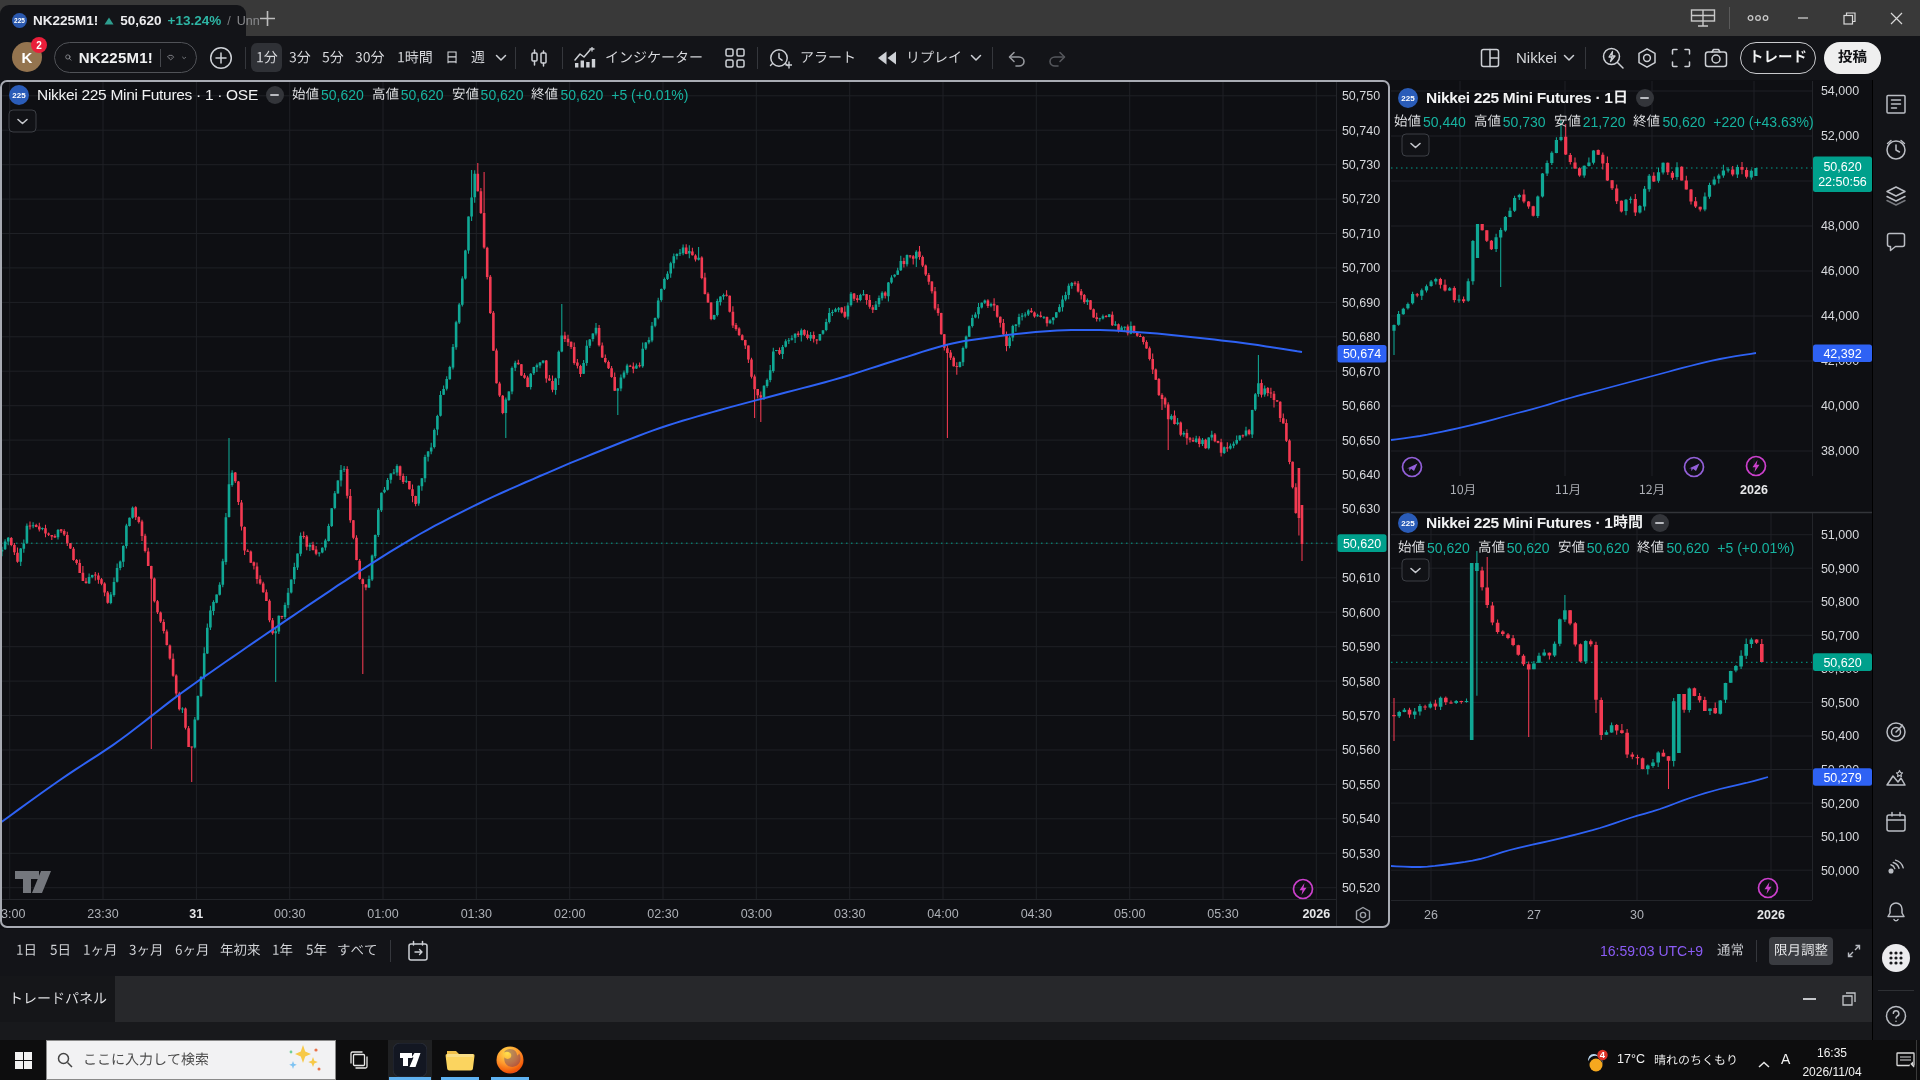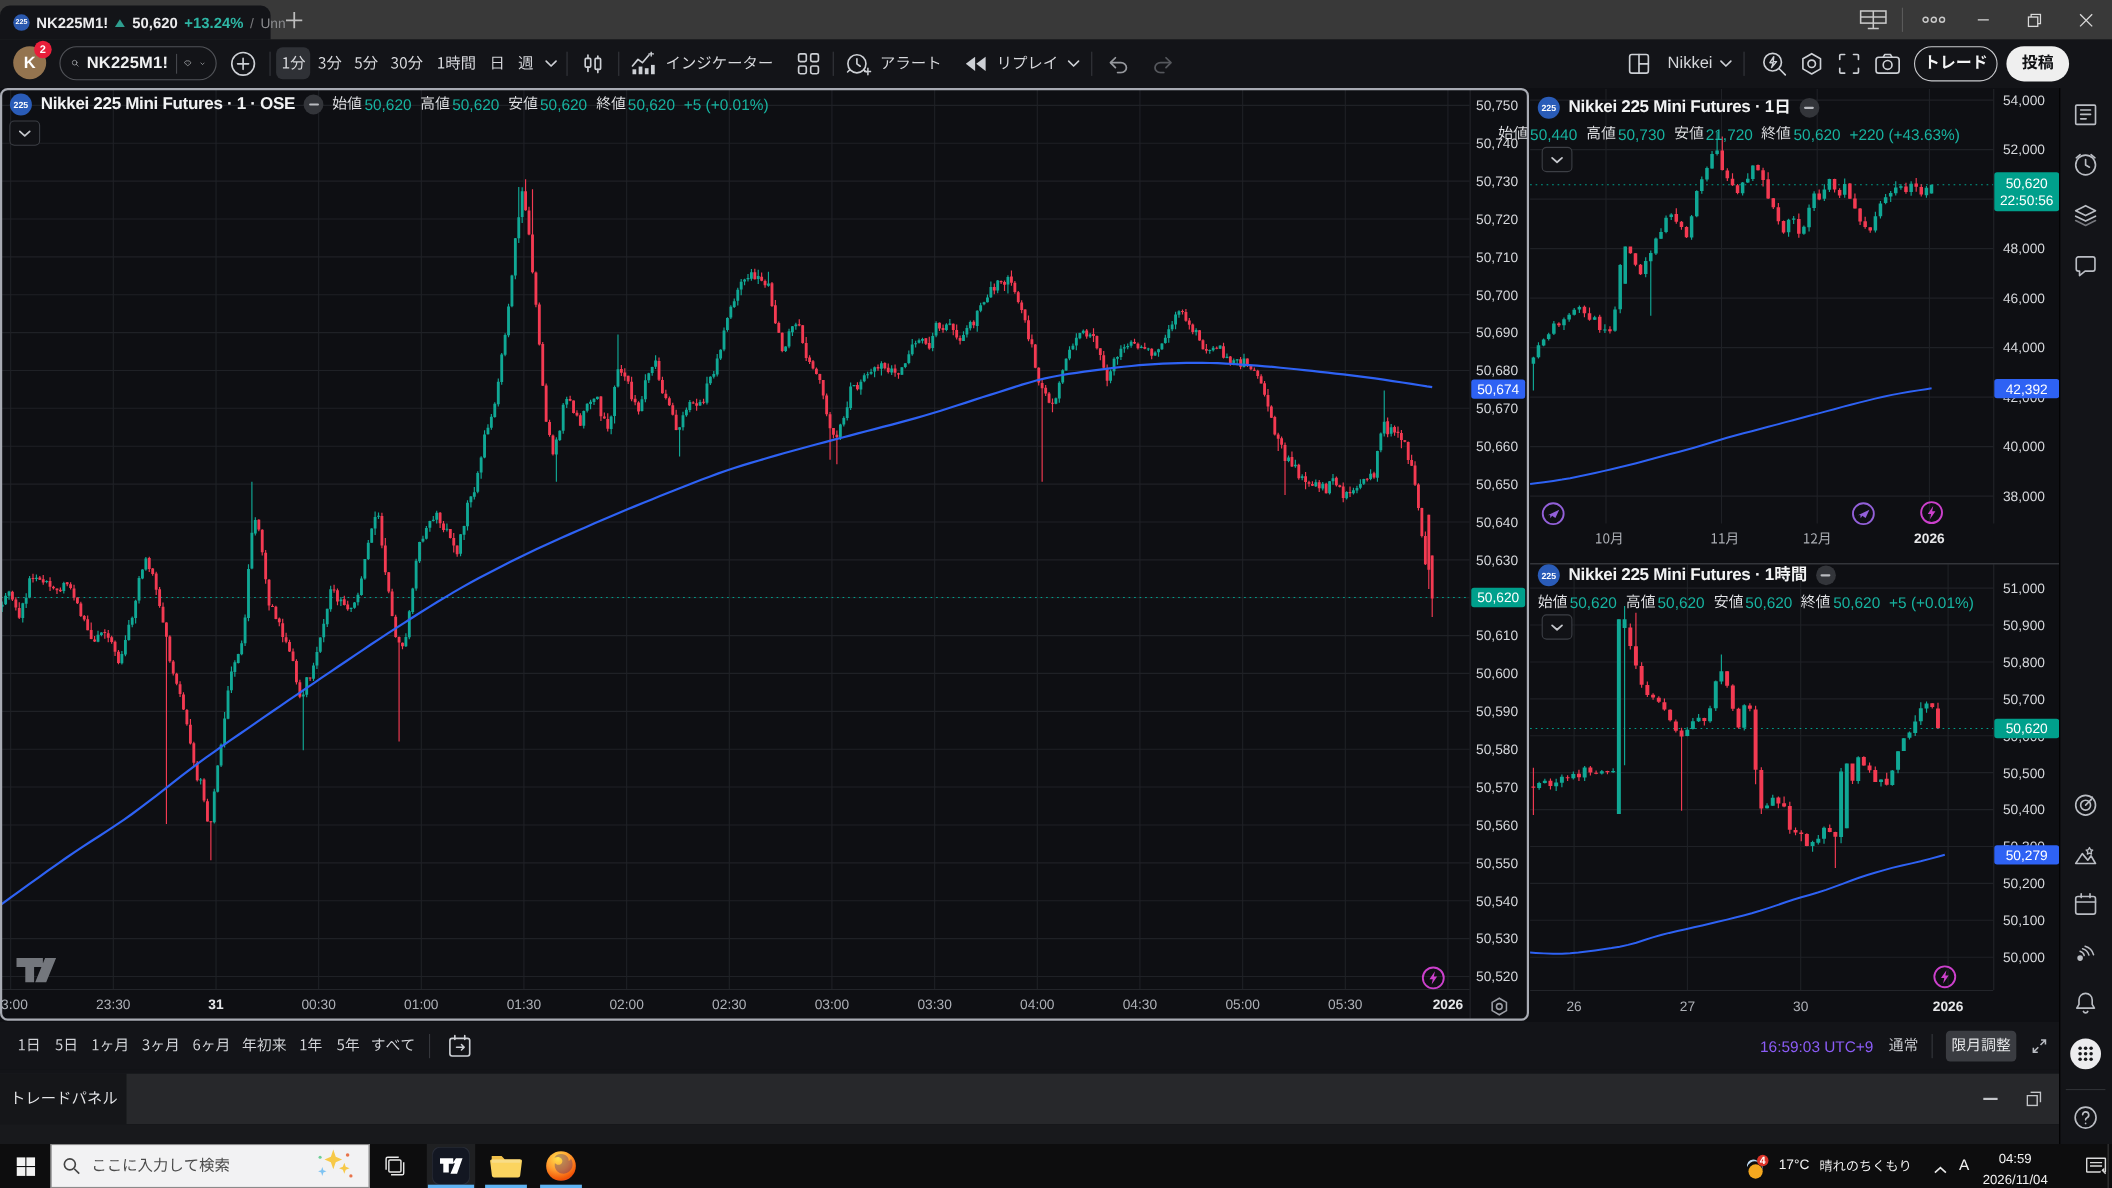--- a/index.html
+++ b/index.html
@@ -401,21 +401,21 @@
       </g>
       <rect x="9" y="110" width="27" height="22" rx="4" fill="#111216" stroke="#3c3f45" stroke-width="1"></rect>
       <path d="M18 119.5l4.5 4 4.5-4" stroke="#c6c8cd" stroke-width="1.6" fill="none" stroke-linecap="round" stroke-linejoin="round"></path>
       <rect x="1402" y="134" width="27" height="22" rx="4" fill="#111216" stroke="#3c3f45" stroke-width="1"></rect>
       <path d="M1411 143.5l4.5 4 4.5-4" stroke="#c6c8cd" stroke-width="1.6" fill="none" stroke-linecap="round" stroke-linejoin="round"></path>
       <rect x="1402" y="559" width="27" height="22" rx="4" fill="#111216" stroke="#3c3f45" stroke-width="1"></rect>
       <path d="M1411 568.5l4.5 4 4.5-4" stroke="#c6c8cd" stroke-width="1.6" fill="none" stroke-linecap="round" stroke-linejoin="round"></path>
     </svg>
     <div class="abs row" style="left:9px;top:85px;gap:8px">
       <div style="width:20px;height:20px;border-radius:50%;background:#2a5cb8;color:#fff;font-size:8px;font-weight:bold;display:flex;align-items:center;justify-content:center;flex:none">225</div>
-      <span class="" style="color:#f1f2f3;font-size:15.5px;font-weight:bold;letter-spacing:-0.3px">Nikkei 225 Mini Futures · 1 · OSE</span>
+      <span class="" style="color:#f1f2f3;font-size:15.5px;font-weight:normal;letter-spacing:-0.3px">Nikkei 225 Mini Futures · 1 · OSE</span>
       <div style="width:18px;height:18px;border-radius:9px;background:#33353a;display:flex;align-items:center;justify-content:center;flex:none">
         <div style="width:9px;height:2.5px;background:#b9bbc0;border-radius:1.5px"></div>
       </div>
       <div class="row" style="gap:0;font-size:14px">
         <svg width="27" height="20" viewBox="0 -13.77 27 20" style="overflow:visible;display:block;position:relative;top:0px">
           <path d="M6.6 -4.4V1.1H7.6V0.5H11.4V1H12.4V-4.4ZM7.6 -0.4V-3.5H11.4V-0.4ZM8.3 -11.4C8 -10 7.3 -8 6.8 -6.7L5.7 -6.7L5.8 -5.7L11.9 -6.1C12 -5.8 12.2 -5.4 12.3 -5.1L13.2 -5.6C12.8 -6.6 11.9 -8.1 11 -9.2L10.2 -8.8C10.6 -8.3 11 -7.6 11.4 -7L7.8 -6.8C8.3 -8 9 -9.7 9.4 -11.1ZM2.6 -11.4C2.5 -10.5 2.3 -9.5 2.1 -8.5H0.6V-7.6H1.9C1.5 -5.9 1.1 -4.3 0.7 -3.1L1.6 -2.6L1.7 -3.2C2.2 -2.9 2.7 -2.6 3.1 -2.3C2.5 -1.1 1.7 -0.2 0.7 0.3C0.9 0.5 1.2 0.9 1.3 1.1C2.4 0.5 3.2 -0.4 3.9 -1.6C4.5 -1.1 5 -0.7 5.3 -0.3L5.9 -1.1C5.6 -1.5 5 -2 4.4 -2.5C5 -4 5.4 -6 5.6 -8.5L5 -8.6L4.8 -8.5H3C3.2 -9.5 3.4 -10.4 3.6 -11.2ZM2.8 -7.6H4.6C4.4 -5.8 4.1 -4.3 3.6 -3.1C3 -3.5 2.5 -3.8 2 -4.1C2.2 -5.2 2.5 -6.4 2.8 -7.6Z M21.2 -5.3H24.6V-4.2H21.2ZM21.2 -3.5H24.6V-2.3H21.2ZM21.2 -7.1H24.6V-6H21.2ZM20.2 -7.9V-1.6H25.6V-7.9H22.7L22.9 -9.1H26.4V-10H23L23.1 -11.3L22.1 -11.3L22 -10H18.2V-9.1H21.9L21.7 -7.9ZM18.1 -7.2V1.1H19V0.4H26.5V-0.5H19V-7.2ZM17.1 -11.3C16.3 -9.2 15.1 -7.2 13.7 -5.9C13.9 -5.7 14.2 -5.1 14.3 -4.9C14.8 -5.4 15.2 -6 15.7 -6.6V1.1H16.6V-8.1C17.2 -9 17.6 -10 18 -11Z" fill="#e2e3e6"></path>
         </svg>
         <span class="" style="color:#17b3a0;font-size:14px;margin:0 8px 0 2px">50,620</span>
         <svg width="27" height="20" viewBox="0 -13.77 27 20" style="overflow:visible;display:block;position:relative;top:0px">
           <path d="M4.1 -7.7H9.4V-6.4H4.1ZM3.1 -8.4V-5.6H10.4V-8.4ZM6.2 -11.4V-10.1H0.9V-9.2H12.6V-10.1H7.2V-11.4ZM1.5 -4.8V1.1H2.5V-3.9H11.1V-0.1C11.1 0 11 0.1 10.8 0.1C10.6 0.1 9.8 0.1 8.9 0.1C9.1 0.4 9.2 0.8 9.3 1.1C10.4 1.1 11.1 1.1 11.6 0.9C12 0.7 12.1 0.4 12.1 -0.1V-4.8ZM5.1 -2.3H8.4V-0.9H5.1ZM4.2 -3V0.5H5.1V-0.2H9.3V-3Z M21.2 -5.3H24.6V-4.2H21.2ZM21.2 -3.5H24.6V-2.3H21.2ZM21.2 -7.1H24.6V-6H21.2ZM20.2 -7.9V-1.6H25.6V-7.9H22.7L22.9 -9.1H26.4V-10H23L23.1 -11.3L22.1 -11.3L22 -10H18.2V-9.1H21.9L21.7 -7.9ZM18.1 -7.2V1.1H19V0.4H26.5V-0.5H19V-7.2ZM17.1 -11.3C16.3 -9.2 15.1 -7.2 13.7 -5.9C13.9 -5.7 14.2 -5.1 14.3 -4.9C14.8 -5.4 15.2 -6 15.7 -6.6V1.1H16.6V-8.1C17.2 -9 17.6 -10 18 -11Z" fill="#e2e3e6"></path>
@@ -437,21 +437,21 @@
       <div class="row" style="gap:0">
         <span class="" style="color:#f1f2f3;font-size:15.5px;font-weight:bold;letter-spacing:-0.3px">Nikkei 225 Mini Futures · 1</span>
         <svg width="15" height="22" viewBox="0 -15.30 15 22" style="overflow:visible;display:block;position:relative;top:0px">
           <path d="M4.2 -5H10.8V-1.6H4.2ZM4.2 -6.8V-10H10.8V-6.8ZM2.3 -11.8V1.2H4.2V0.2H10.8V1.1H12.8V-11.8Z" fill="#f1f2f3"></path>
         </svg>
       </div>
       <div style="width:18px;height:18px;border-radius:9px;background:#33353a;display:flex;align-items:center;justify-content:center;flex:none">
         <div style="width:9px;height:2.5px;background:#b9bbc0;border-radius:1.5px"></div>
       </div>
     </div>
-    <div class="abs" style="left:1362px;top:112px">
+    <div class="abs" style="left:1394px;top:112px">
       <div class="row" style="gap:0;font-size:14px">
         <svg width="27" height="20" viewBox="0 -13.77 27 20" style="overflow:visible;display:block;position:relative;top:0px">
           <path d="M6.6 -4.4V1.1H7.6V0.5H11.4V1H12.4V-4.4ZM7.6 -0.4V-3.5H11.4V-0.4ZM8.3 -11.4C8 -10 7.3 -8 6.8 -6.7L5.7 -6.7L5.8 -5.7L11.9 -6.1C12 -5.8 12.2 -5.4 12.3 -5.1L13.2 -5.6C12.8 -6.6 11.9 -8.1 11 -9.2L10.2 -8.8C10.6 -8.3 11 -7.6 11.4 -7L7.8 -6.8C8.3 -8 9 -9.7 9.4 -11.1ZM2.6 -11.4C2.5 -10.5 2.3 -9.5 2.1 -8.5H0.6V-7.6H1.9C1.5 -5.9 1.1 -4.3 0.7 -3.1L1.6 -2.6L1.7 -3.2C2.2 -2.9 2.7 -2.6 3.1 -2.3C2.5 -1.1 1.7 -0.2 0.7 0.3C0.9 0.5 1.2 0.9 1.3 1.1C2.4 0.5 3.2 -0.4 3.9 -1.6C4.5 -1.1 5 -0.7 5.3 -0.3L5.9 -1.1C5.6 -1.5 5 -2 4.4 -2.5C5 -4 5.4 -6 5.6 -8.5L5 -8.6L4.8 -8.5H3C3.2 -9.5 3.4 -10.4 3.6 -11.2ZM2.8 -7.6H4.6C4.4 -5.8 4.1 -4.3 3.6 -3.1C3 -3.5 2.5 -3.8 2 -4.1C2.2 -5.2 2.5 -6.4 2.8 -7.6Z M21.2 -5.3H24.6V-4.2H21.2ZM21.2 -3.5H24.6V-2.3H21.2ZM21.2 -7.1H24.6V-6H21.2ZM20.2 -7.9V-1.6H25.6V-7.9H22.7L22.9 -9.1H26.4V-10H23L23.1 -11.3L22.1 -11.3L22 -10H18.2V-9.1H21.9L21.7 -7.9ZM18.1 -7.2V1.1H19V0.4H26.5V-0.5H19V-7.2ZM17.1 -11.3C16.3 -9.2 15.1 -7.2 13.7 -5.9C13.9 -5.7 14.2 -5.1 14.3 -4.9C14.8 -5.4 15.2 -6 15.7 -6.6V1.1H16.6V-8.1C17.2 -9 17.6 -10 18 -11Z" fill="#e2e3e6"></path>
         </svg>
         <span class="" style="color:#17b3a0;font-size:14px;margin:0 8px 0 2px">50,440</span>
         <svg width="27" height="20" viewBox="0 -13.77 27 20" style="overflow:visible;display:block;position:relative;top:0px">
           <path d="M4.1 -7.7H9.4V-6.4H4.1ZM3.1 -8.4V-5.6H10.4V-8.4ZM6.2 -11.4V-10.1H0.9V-9.2H12.6V-10.1H7.2V-11.4ZM1.5 -4.8V1.1H2.5V-3.9H11.1V-0.1C11.1 0 11 0.1 10.8 0.1C10.6 0.1 9.8 0.1 8.9 0.1C9.1 0.4 9.2 0.8 9.3 1.1C10.4 1.1 11.1 1.1 11.6 0.9C12 0.7 12.1 0.4 12.1 -0.1V-4.8ZM5.1 -2.3H8.4V-0.9H5.1ZM4.2 -3V0.5H5.1V-0.2H9.3V-3Z M21.2 -5.3H24.6V-4.2H21.2ZM21.2 -3.5H24.6V-2.3H21.2ZM21.2 -7.1H24.6V-6H21.2ZM20.2 -7.9V-1.6H25.6V-7.9H22.7L22.9 -9.1H26.4V-10H23L23.1 -11.3L22.1 -11.3L22 -10H18.2V-9.1H21.9L21.7 -7.9ZM18.1 -7.2V1.1H19V0.4H26.5V-0.5H19V-7.2ZM17.1 -11.3C16.3 -9.2 15.1 -7.2 13.7 -5.9C13.9 -5.7 14.2 -5.1 14.3 -4.9C14.8 -5.4 15.2 -6 15.7 -6.6V1.1H16.6V-8.1C17.2 -9 17.6 -10 18 -11Z" fill="#e2e3e6"></path>
         </svg>
         <span class="" style="color:#17b3a0;font-size:14px;margin:0 8px 0 2px">50,730</span>
         <svg width="27" height="20" viewBox="0 -13.77 27 20" style="overflow:visible;display:block;position:relative;top:0px">
@@ -779,21 +779,21 @@
     <div class="abs" style="left:1654px;top:1052px">
       <svg width="84" height="17" viewBox="0 -12.24 84 17" style="overflow:visible;display:block;position:relative;top:0px">
         <path d="M3.2 -5V-2.2H1.7V-5ZM3.2 -5.8H1.7V-8.4H3.2ZM0.9 -9.3V-0.4H1.7V-1.4H3.9V-9.3ZM7.6 -10.1V-9.1H4.8V-8.4H7.6V-7.7H5.1V-7H7.6V-6.2H4.5V-5.5H11.5V-6.2H8.5V-7H11.1V-7.7H8.5V-8.4H11.3V-9.1H8.5V-10.1ZM9.9 -4.1V-3.2H6.2V-4.1ZM5.4 -4.8V0.9H6.2V-1H9.9V0C9.9 0.2 9.9 0.2 9.7 0.2C9.6 0.2 9.1 0.2 8.5 0.2C8.6 0.4 8.7 0.7 8.8 0.9C9.5 0.9 10 0.9 10.4 0.8C10.7 0.7 10.8 0.5 10.8 0V-4.8ZM6.2 -2.5H9.9V-1.6H6.2Z M15.5 -8.6 15.5 -7.5C14.8 -7.4 14.1 -7.3 13.7 -7.3C13.4 -7.3 13.2 -7.3 12.9 -7.3L13 -6.3L15.4 -6.6L15.3 -5.4C14.7 -4.5 13.3 -2.6 12.6 -1.8L13.3 -1C13.8 -1.8 14.6 -2.9 15.2 -3.8L15.2 -3.3C15.2 -2 15.2 -1.4 15.2 -0.3C15.2 -0.1 15.2 0.2 15.1 0.5H16.2C16.2 0.2 16.1 -0.1 16.1 -0.3C16.1 -1.3 16.1 -2.1 16.1 -3.2C16.1 -3.6 16.1 -4.1 16.1 -4.6C17.2 -5.8 18.7 -6.9 19.6 -6.9C20.2 -6.9 20.6 -6.6 20.6 -5.9C20.6 -4.7 20.1 -2.8 20.1 -1.4C20.1 -0.4 20.7 0.1 21.5 0.1C22.3 0.1 23.1 -0.3 23.7 -0.9L23.5 -1.9C22.9 -1.3 22.3 -0.9 21.7 -0.9C21.3 -0.9 21.1 -1.3 21.1 -1.7C21.1 -2.9 21.5 -5 21.5 -6.2C21.5 -7.1 21 -7.8 19.9 -7.8C18.7 -7.8 17.1 -6.6 16.2 -5.7L16.2 -6.4C16.4 -6.7 16.6 -7.1 16.8 -7.3L16.4 -7.7L16.4 -7.7C16.4 -8.5 16.5 -9.2 16.6 -9.5L15.5 -9.5C15.5 -9.2 15.5 -8.9 15.5 -8.6Z M29.7 -7.7C29.6 -6.6 29.3 -5.5 29 -4.5C28.4 -2.4 27.8 -1.6 27.2 -1.6C26.7 -1.6 26 -2.3 26 -3.8C26 -5.4 27.4 -7.4 29.7 -7.7ZM30.7 -7.7C32.7 -7.5 33.9 -6 33.9 -4.2C33.9 -2.2 32.4 -1 30.9 -0.7C30.6 -0.6 30.2 -0.6 29.8 -0.5L30.4 0.4C33.2 0 34.9 -1.7 34.9 -4.2C34.9 -6.6 33.1 -8.6 30.3 -8.6C27.4 -8.6 25.1 -6.3 25.1 -3.7C25.1 -1.8 26.1 -0.5 27.2 -0.5C28.3 -0.5 29.3 -1.8 30 -4.3C30.3 -5.4 30.6 -6.6 30.7 -7.7Z M37.3 -7.9 37.4 -6.9C38.1 -6.9 38.8 -6.8 39.6 -6.8H39.6C39.3 -5.5 38.9 -3.7 38.3 -2.5L39.2 -2.2C39.3 -2.4 39.4 -2.6 39.5 -2.8C40.3 -3.7 41.6 -4.2 43.1 -4.2C44.5 -4.2 45.2 -3.5 45.2 -2.6C45.2 -0.7 42.5 -0.2 39.7 -0.6L40 0.4C43.6 0.8 46.2 -0.2 46.2 -2.7C46.2 -4.1 45.1 -5 43.2 -5C41.9 -5 40.8 -4.7 39.8 -4C40.1 -4.7 40.3 -5.8 40.5 -6.8C42.1 -6.9 44 -7.1 45.4 -7.3L45.4 -8.3C43.9 -7.9 42.2 -7.8 40.7 -7.7L40.9 -8.4C40.9 -8.7 41 -9.1 41.1 -9.4L40 -9.5C40 -9.1 40 -8.8 40 -8.5L39.8 -7.7H39.6C38.9 -7.7 38 -7.8 37.3 -7.9Z M56.4 -8.9 55.6 -9.6C55.4 -9.4 55.1 -9.1 54.9 -8.8C54.1 -8 52.2 -6.6 51.3 -5.8C50.3 -4.9 50.1 -4.4 51.3 -3.4C52.4 -2.5 54.2 -1 55 -0.1C55.3 0.2 55.6 0.5 55.9 0.8L56.7 -0C55.4 -1.3 53.3 -3 52.2 -3.9C51.5 -4.5 51.5 -4.7 52.2 -5.3C53.1 -6.1 54.8 -7.5 55.6 -8.2C55.8 -8.3 56.2 -8.7 56.4 -8.9Z M61.2 -4.9 61.1 -3.9C61.9 -3.7 62.7 -3.6 63.6 -3.5C63.6 -2.9 63.5 -2.5 63.5 -2.1C63.5 -0.2 64.8 0.6 66.5 0.6C68.9 0.6 70.4 -0.5 70.4 -2.3C70.4 -3.3 70 -4.2 69.2 -5.1L68.2 -4.9C69 -4.1 69.5 -3.2 69.5 -2.4C69.5 -1.2 68.3 -0.4 66.5 -0.4C65.1 -0.4 64.5 -1.1 64.5 -2.3C64.5 -2.6 64.5 -3 64.5 -3.5H65C65.8 -3.5 66.5 -3.5 67.3 -3.6L67.3 -4.5C66.5 -4.4 65.7 -4.3 64.8 -4.3H64.6L64.9 -6.5H65C65.9 -6.5 66.6 -6.5 67.4 -6.6L67.4 -7.5C66.7 -7.4 65.9 -7.4 65 -7.4L65.2 -8.6C65.2 -8.9 65.2 -9.1 65.3 -9.4L64.2 -9.5C64.3 -9.3 64.3 -9.1 64.2 -8.7L64.1 -7.4C63.2 -7.5 62.2 -7.6 61.5 -7.8L61.4 -7C62.2 -6.8 63.1 -6.6 64 -6.5L63.7 -4.4C62.9 -4.4 62 -4.6 61.2 -4.9Z M76.1 -9.5 75 -9.5C75 -9.2 75 -8.8 74.9 -8.5C74.8 -7.5 74.5 -5.7 74.5 -4.6C74.5 -3.8 74.6 -3.1 74.7 -2.7L75.6 -2.8C75.5 -3.4 75.5 -3.8 75.6 -4.2C75.7 -5.8 77.1 -8 78.6 -8C79.9 -8 80.5 -6.6 80.5 -4.7C80.5 -1.7 78.5 -0.6 75.9 -0.3L76.4 0.6C79.4 0.1 81.5 -1.4 81.5 -4.7C81.5 -7.3 80.4 -8.9 78.8 -8.9C77.2 -8.9 76 -7.4 75.5 -6.1C75.6 -7 75.8 -8.6 76.1 -9.5Z" fill="#f2f2f2"></path>
       </svg>
     </div>
     <div class="abs" style="left:1757px;top:1056px"><svg width="14" height="10" viewBox="0 0 14 10" style="">
         <path d="M2 7l5-4.5L12 7" fill="none" stroke="#e8e8e8" stroke-width="1.5"></path>
       </svg></div>
     <div class="abs" style="left:1781px;top:1051px;color:#f2f2f2;font-size:14px">A</div>
     <div class="abs" style="left:1802px;top:1044px;width:60px;text-align:center;color:#f2f2f2;font-size:12px;line-height:1.55">
-      <div>04:59</div>
+      <div>16:35</div>
       <div>2026/11/04</div>
     </div>
     <div class="abs" style="left:1896px;top:1051px"><svg width="20" height="18" viewBox="0 0 20 18" style="">
         <g>
           <rect x="1" y="2" width="17" height="12.5" rx="0.5" fill="none" stroke="#dadada" stroke-width="1.3"></rect>
           <path d="M4 6h11M4 9h11" stroke="#dadada" stroke-width="1.2"></path>
           <path d="M12.5 14.5l4.5-4v4z" fill="#dadada"></path>
           <path d="M14 11.5l4.5 4.5h-5z" fill="#0d0d0e"></path>
           <path d="M14.8 12.5l3.4 3.6" stroke="#dadada" stroke-width="1.1"></path>
         </g>

